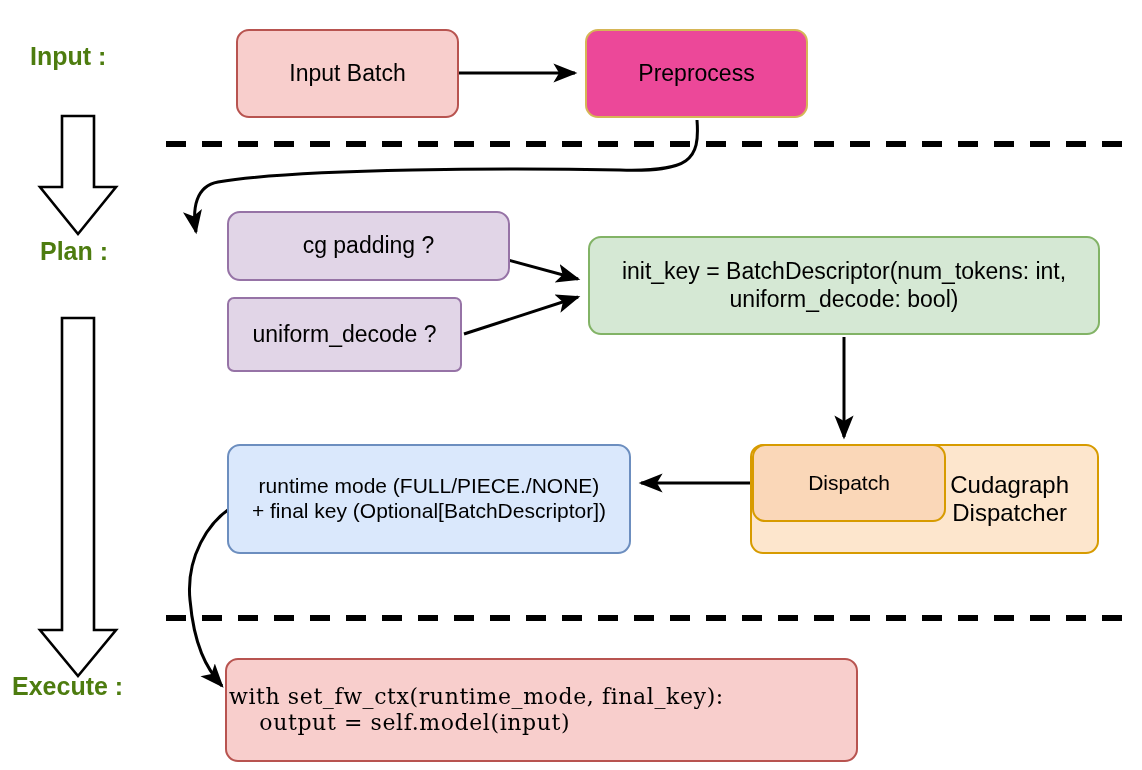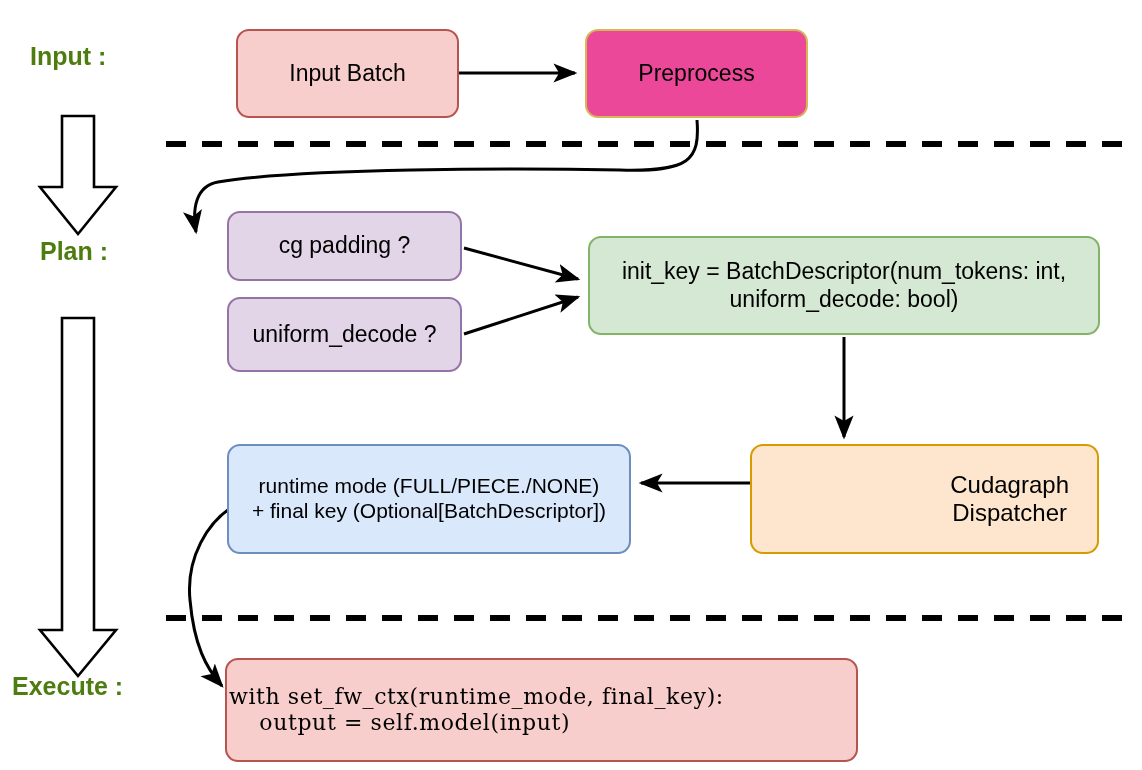--- a/index.html
+++ b/index.html
@@ -56,24 +56,24 @@
     text-align: left;
     white-space: pre;
     padding-left: 2px;
   }
 
   
   #node-input-batch { left:224px; top:29px;  width:223px; height:89px;
       background:#f8cecc; border-color:#b85450;margin-left:12px; }
   #node-preprocess  { left:585px; top:29px;  width:223px; height:89px;
       background:#ec4899; border-color:#d6b656; }
-  #node-cg-padding  { left:227px; top:211px; width:235px; height:70px;
+  #node-cg-padding  { left:227px; top:211px; width:283px; height:70px;
       background:#e1d5e7; border-color:#9673a6; }
   #node-uniform-decode { left:227px; top:297px; width:235px; height:75px;
-      background:#e1d5e7; border-color:#9673a6; }
+      background:#e1d5e7; border-color:#9673a6;border-radius:7px; }
   #node-init-key    { left:588px; top:236px; width:512px; height:99px;
       background:#d5e8d4; border-color:#82b366; padding:0 12px; }
   #node-runtime-mode{ left:227px; top:444px; width:404px; height:110px;
       background:#dae8fc; border-color:#6c8ebf; font-size:21px; }
   #node-cudagraph-dispatcher { left:750px; top:444px; width:349px; height:110px;
       background:#fde6cd; border-color:#d79b00;
       justify-content:flex-end; padding-right:28px; font-size:24px; }
   #node-dispatch    { left:752px; top:444px; width:194px; height:78px;
       background:#fad7b8; border-color:#d79b00; font-size:21px; }
   #node-code        { left:225px; top:658px; width:633px; height:104px;
@@ -125,17 +125,18 @@
   <div class="node" id="node-cg-padding">cg padding ?</div>
 
   <div class="node" id="node-uniform-decode">uniform_decode ?</div>
 
   <div class="node" id="node-init-key">init_key = BatchDescriptor(num_tokens: int,<br>uniform_decode: bool)</div>
 
   <div class="node" id="node-runtime-mode">runtime mode (FULL/PIECE./NONE)<br>+ final key (Optional[BatchDescriptor])</div>
 
   <div class="node" id="node-cudagraph-dispatcher">Cudagraph<br>Dispatcher</div>
 
+  <div class="node" id="node-dispatch">Dispatch</div>
 
   <div class="node code" id="node-code">with set_fw_ctx(runtime_mode, final_key):
     output = self.model(input)</div>
 
 </div>
 
 </body></html>

